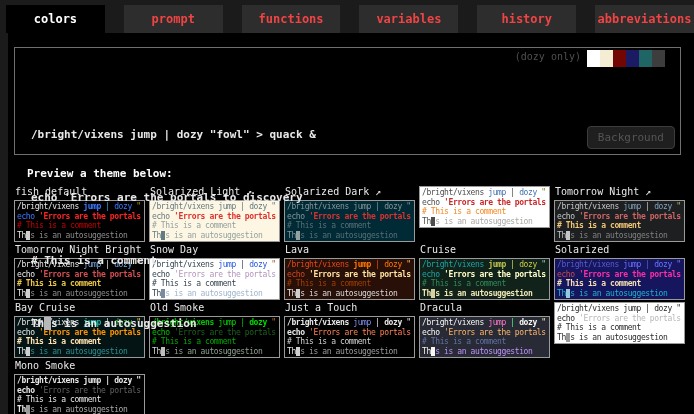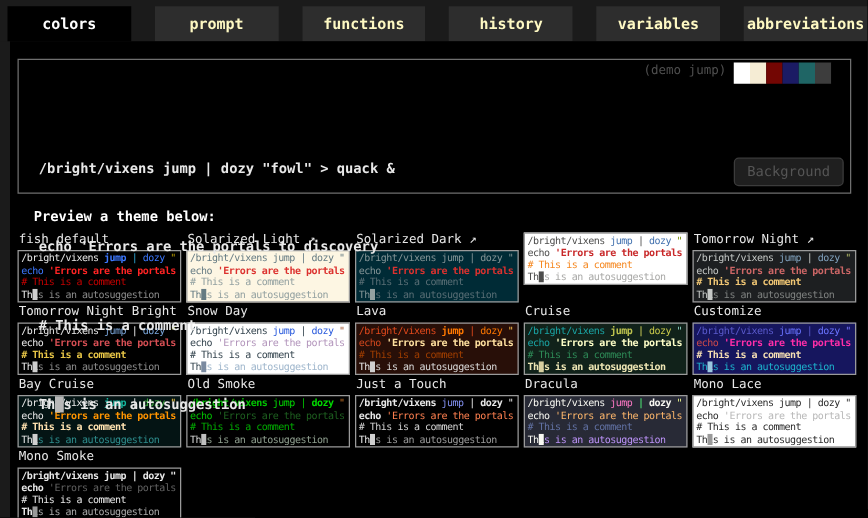--- a/index.html
+++ b/index.html
@@ -8,21 +8,21 @@
     background:#1b1b1b;
     font-family:"DejaVu Sans Mono", monospace;
     position:relative;
   }
   
   .tabbar {
     height:33px; display:flex; gap:19px;
     padding:5px 0 0 6px; background:#1b1b1b;
   }
   .tab {
-    flex:1; background:#2d2d2d; color:#fef9c3;
+    flex:1; background:#2d2d2d; color:#ef4444;
     font-size:12px; font-weight:bold; text-align:center;
     line-height:28px; cursor:pointer; white-space:nowrap; overflow:hidden;
   }
   .tab.selected { background:#000; color:#ffffff; }
   
   .content {
     position:absolute; top:33px; left:8px; right:0; bottom:0;
     background:#000;
   }
   .termbox {
@@ -71,30 +71,30 @@
     white-space:pre; overflow:hidden;
   }
 </style>
 </head>
 <body>
 
 <div class="tabbar">
     <div class="tab selected">colors</div>
     <div class="tab">prompt</div>
     <div class="tab">functions</div>
+    <div class="tab">variables</div>
     <div class="tab">history</div>
-    <div class="tab">variables</div>
     <div class="tab">abbreviations</div>
   </div>
 
 <div class="content">
 
   <div class="termbox">
     <div class="bg-label">
-      <div>(demo jump)</div>
+      <div>(dozy only)</div>
     </div>
     <div class="swatchrow">
         <div class="swatch" style="background: rgb(255, 255, 255);"></div>
         <div class="swatch" style="background: rgb(245, 236, 212);"></div>
         <div class="swatch" style="background: rgb(115, 6, 3);"></div>
         <div class="swatch" style="background: rgb(27, 27, 100);"></div>
         <div class="swatch" style="background: rgb(31, 101, 101);"></div>
         <div class="swatch" style="background: rgb(61, 61, 61);"></div>
         <div class="swatch" style="background: rgb(0, 0, 0);"></div>
       </div>
@@ -186,21 +186,21 @@
       <div class="tile">
         <div class="tname">Cruise</div>
         <div class="tilebox" style="background: rgb(17, 34, 26);">
           <div class="tline"><span style="color: rgb(26, 165, 165);">/bright/vixens </span><span style="color: rgb(188, 194, 78); font-weight: bold;">jump</span><span style="color: rgb(214, 214, 90);"> | </span><span style="color: rgb(201, 201, 74);">dozy </span><span style="color: rgb(143, 216, 200);">"</span></div>
           <div class="tline"><span style="color: rgb(26, 165, 165);">echo </span><span style="color: rgb(255, 255, 200); font-weight: bold;">'Errors are the portals</span></div>
           <div class="tline"><span style="color: rgb(46, 139, 87);"># This is a comment</span></div>
           <div class="tline"><span style="color: rgb(238, 230, 180); font-weight: bold;">Th</span><span style="color: rgb(216, 208, 160); background: rgb(216, 208, 160);">i</span><span style="color: rgb(238, 230, 180); font-weight: bold;">s is an autosuggestion</span></div>
         </div>
       </div>
       <div class="tile">
-        <div class="tname">Customize</div>
+        <div class="tname">Solarized</div>
         <div class="tilebox" style="background: rgb(22, 22, 94);">
           <div class="tline"><span style="color: rgb(90, 90, 204);">/bright/vixens </span><span style="color: rgb(106, 116, 255);">jump</span><span style="color: rgb(90, 90, 204);"> | </span><span style="color: rgb(106, 116, 255);">dozy </span><span style="color: rgb(122, 122, 255);">"</span></div>
           <div class="tline"><span style="color: rgb(204, 74, 74);">echo </span><span style="color: rgb(255, 46, 168); font-weight: bold;">'Errors are the portals</span></div>
           <div class="tline"><span style="color: rgb(245, 222, 179); font-weight: bold;"># This is a comment</span></div>
           <div class="tline"><span style="color: rgb(29, 180, 206);">Th</span><span style="color: rgb(154, 200, 224); background: rgb(154, 200, 224);">i</span><span style="color: rgb(29, 180, 206);">s is an autosuggestion</span></div>
         </div>
       </div>
       <div class="tile">
         <div class="tname">Bay Cruise</div>
         <div class="tilebox" style="background: rgb(4, 20, 20);">
@@ -231,21 +231,20 @@
       <div class="tile">
         <div class="tname">Dracula</div>
         <div class="tilebox" style="background: rgb(40, 42, 54);">
           <div class="tline"><span style="color: rgb(248, 248, 242);">/bright/vixens </span><span style="color: rgb(255, 121, 198);">jump</span><span style="color: rgb(80, 250, 123);"> | </span><span style="color: rgb(248, 248, 242); font-weight: bold;">dozy </span><span style="color: rgb(241, 250, 140);">"</span></div>
           <div class="tline"><span style="color: rgb(248, 248, 242);">echo </span><span style="color: rgb(255, 184, 108);">'Errors are the portals</span></div>
           <div class="tline"><span style="color: rgb(98, 114, 164);"># This is a comment</span></div>
           <div class="tline"><span style="color: rgb(248, 248, 242);">Th</span><span style="color: rgb(248, 248, 242); background: rgb(248, 248, 242);">i</span><span style="color: rgb(189, 147, 249);">s is an autosuggestion</span></div>
         </div>
       </div>
       <div class="tile">
-        <div class="tname">Mono Lace</div>
         <div class="tilebox" style="background: rgb(255, 255, 255);">
           <div class="tline"><span style="color: rgb(43, 43, 43);">/bright/vixens jump | dozy "</span></div>
           <div class="tline"><span style="color: rgb(43, 43, 43);">echo </span><span style="color: rgb(184, 184, 184);">'Errors are the portals</span></div>
           <div class="tline"><span style="color: rgb(43, 43, 43);"># This is a comment</span></div>
           <div class="tline"><span style="color: rgb(43, 43, 43);">Th</span><span style="color: rgb(154, 154, 154); background: rgb(154, 154, 154);">i</span><span style="color: rgb(43, 43, 43);">s is an autosuggestion</span></div>
         </div>
       </div>
       <div class="tile">
         <div class="tname">Mono Smoke</div>
         <div class="tilebox" style="background: rgb(0, 0, 0);">

